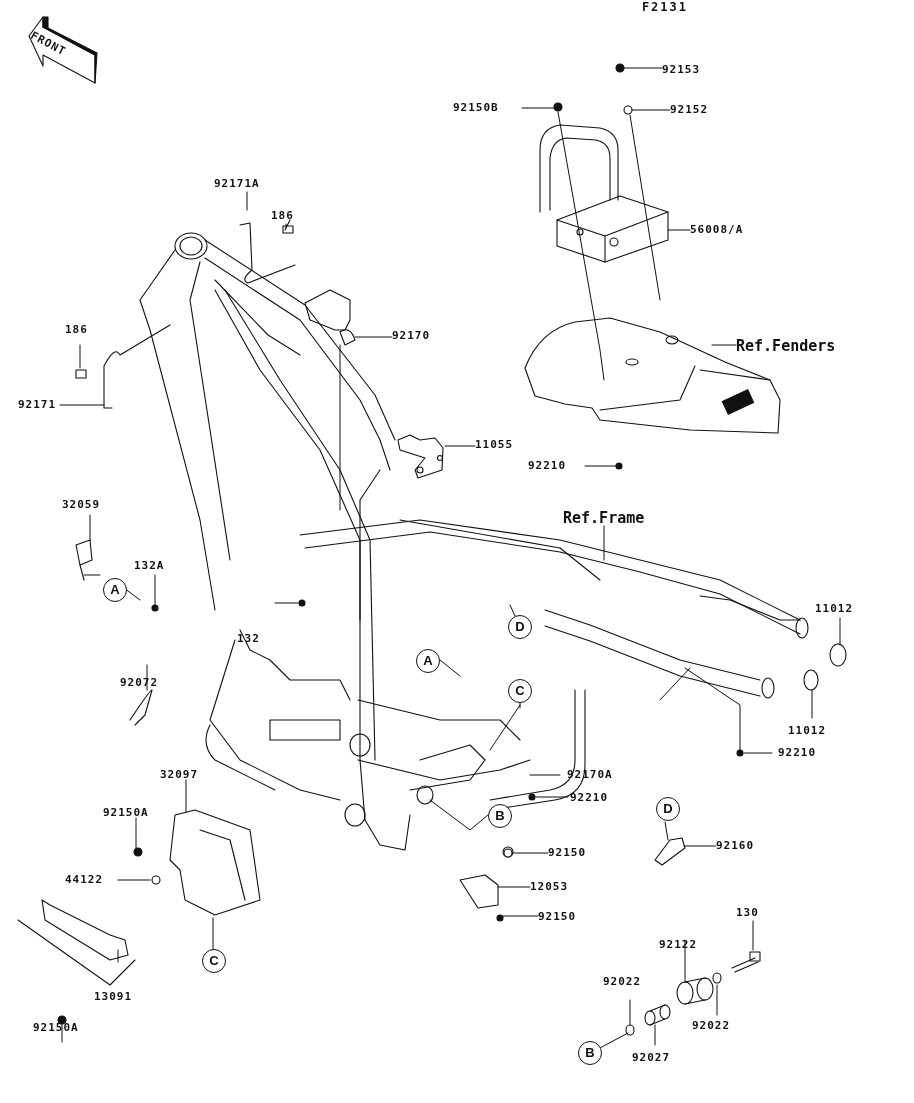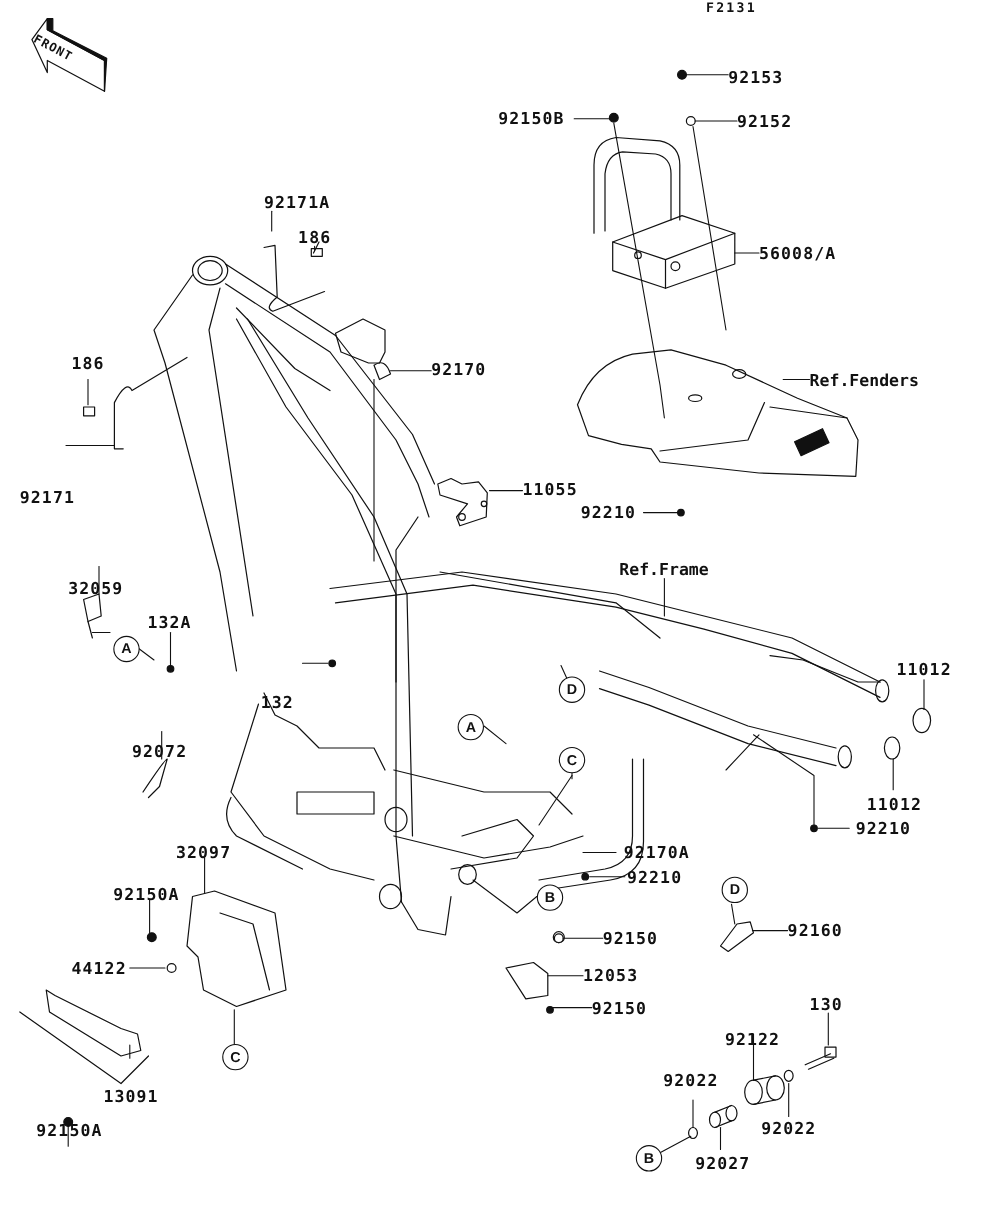--- a/index.html
+++ b/index.html
@@ -1,18 +1,18 @@
 <!DOCTYPE html>
 <html><head>
 <meta charset="utf-8">
 <style>
   html,body{margin:0;padding:0;background:#fff;}
   body{width:914px;height:1103px;position:relative;overflow:hidden;font-family:"DejaVu Sans Mono","Liberation Mono",monospace;}
   #diagram{position:absolute;left:0;top:0;width:736px;height:1103px;}
-  .lbl{position:absolute;font-family:"DejaVu Sans Mono","Liberation Mono",monospace;font-weight:bold;font-size:15px;color:#111;letter-spacing:1px;white-space:nowrap;line-height:16px;}
+  .lbl{position:absolute;font-family:"DejaVu Sans Mono","Liberation Mono",monospace;font-weight:bold;font-size:11px;color:#111;letter-spacing:1px;white-space:nowrap;line-height:16px;}
   .ref{font-family:"DejaVu Sans Mono","Liberation Mono",monospace;font-size:15px;letter-spacing:0px;}
   .circ{position:absolute;width:22px;height:22px;border:1.2px solid #111;border-radius:50%;background:#fff;font-family:"Liberation Sans",sans-serif;font-weight:bold;font-size:13px;text-align:center;line-height:22px;color:#111;}
   .code{position:absolute;right:48px;top:0px;font-family:"DejaVu Sans Mono",monospace;font-weight:bold;font-size:12px;letter-spacing:2px;color:#111;}
 </style>
 </head>
 <body>
 
 <div id="diagram">
   <svg width="914" height="1103" viewBox="0 0 914 1103" style="position:absolute;left:0;top:0;">
     <g fill="none" stroke="#111" stroke-width="1.1" stroke-linejoin="round" stroke-linecap="round">
@@ -211,28 +211,28 @@
     </g>
   </svg>
 
   <div class="code">F2131</div>
   <div class="lbl" style="left:35px;top:28px;font-size:11px;transform:rotate(28deg);transform-origin:left top;color:#111;">FRONT</div>
 
   <div class="lbl" style="left:662px;top:62px;">92153</div>
   <div class="lbl" style="left:453px;top:100px;">92150B</div>
   <div class="lbl" style="left:670px;top:102px;text-align:right;">92152</div>
   <div class="lbl" style="left:690px;top:222px;">56008/A</div>
-  <div class="lbl" style="left:214px;top:176px;margin-left:26px;">92171A</div>
+  <div class="lbl" style="left:214px;top:176px;">92171A</div>
   <div class="lbl" style="left:271px;top:208px;">186</div>
   <div class="lbl" style="left:65px;top:322px;">186</div>
-  <div class="lbl" style="left:18px;top:397px;margin-top:47px;">92171</div>
+  <div class="lbl" style="left:18px;top:397px;">92171</div>
   <div class="lbl" style="left:392px;top:328px;text-align:right;">92170</div>
   <div class="lbl" style="left:475px;top:437px;">11055</div>
   <div class="lbl" style="left:528px;top:458px;">92210</div>
-  <div class="lbl" style="left:62px;top:497px;margin-top:30px;">32059</div>
+  <div class="lbl" style="left:62px;top:497px;">32059</div>
   <div class="lbl" style="left:134px;top:558px;">132A</div>
   <div class="lbl" style="left:237px;top:595px;margin-top:36px;">132</div>
   <div class="lbl" style="left:120px;top:651px;margin-top:24px;">92072</div>
   <div class="lbl" style="left:815px;top:601px;">11012</div>
   <div class="lbl" style="left:788px;top:723px;">11012</div>
   <div class="lbl" style="left:778px;top:745px;">92210</div>
   <div class="lbl" style="left:567px;top:767px;">92170A</div>
   <div class="lbl" style="left:570px;top:790px;">92210</div>
   <div class="lbl" style="left:160px;top:767px;">32097</div>
   <div class="lbl" style="left:103px;top:805px;">92150A</div>

